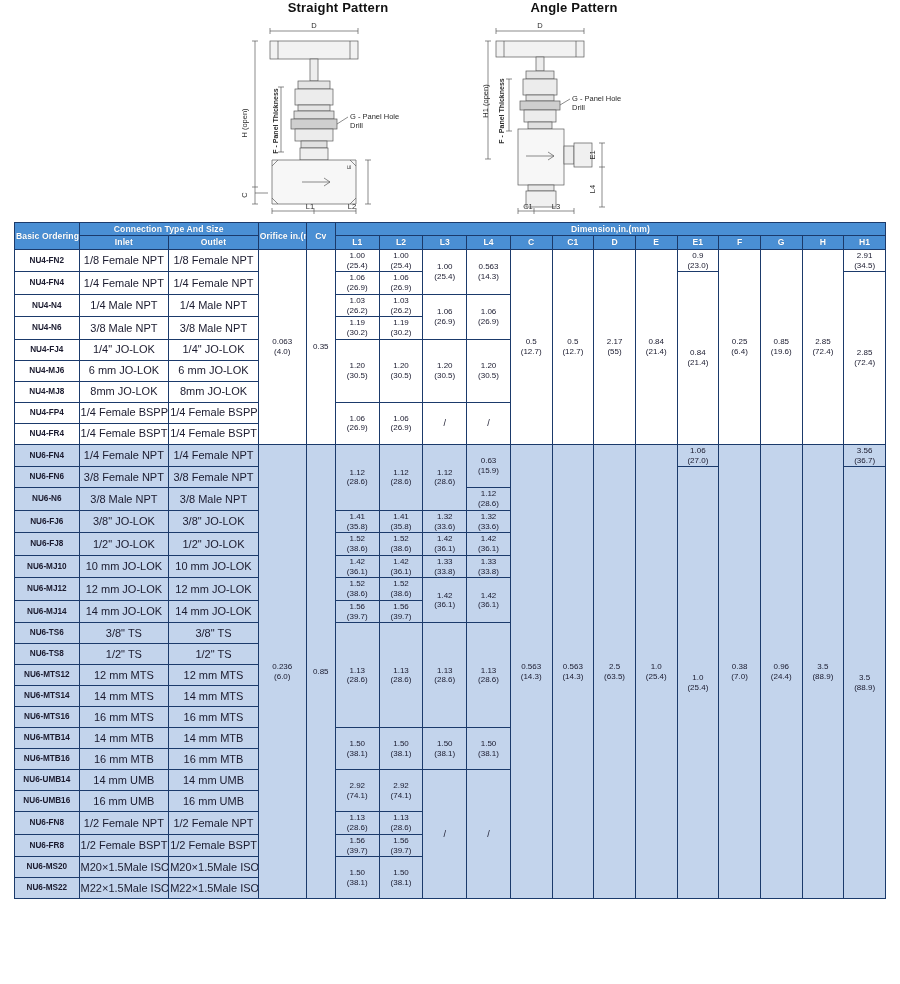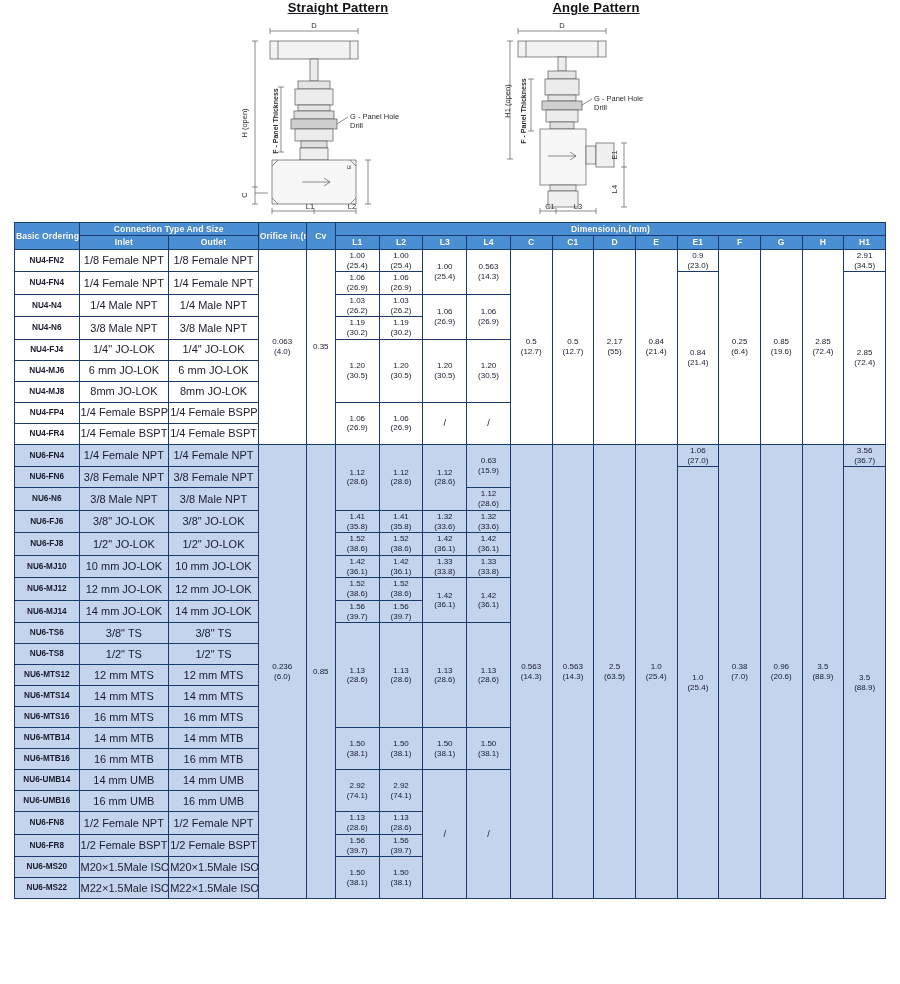--- a/index.html
+++ b/index.html
@@ -15,21 +15,20 @@
 
   
   .diagrams {
     position: relative;
     width: 900px;
     height: 222px;
   }
   .diagram {
     position: absolute;
     top: 0;
-    text-decoration: underline;
   }
   .diagram-title {
     text-align: center;
     font-weight: bold;
     font-size: 13px;
     letter-spacing: .2px;
     color: #111;
     margin-bottom: 4px;
   }
   .svg-wrap { display: block; }
@@ -150,21 +149,21 @@
         <text x="113" y="148" font-size="6" transform="rotate(-90 113 148)" text-anchor="middle">E</text>
         <text x="112" y="100">G - Panel Hole</text>
         <text x="112" y="109">Drill</text>
       </g>
       <text x="9" y="104" font-family="'Liberation Sans', sans-serif" font-size="7.5" fill="#2b2b2b" transform="rotate(-90 9 104)" text-anchor="middle">H (open)</text>
       <text x="9" y="176" font-family="'Liberation Sans', sans-serif" font-size="7.5" fill="#2b2b2b" transform="rotate(-90 9 176)" text-anchor="middle">C</text>
       <text x="40" y="102" font-family="'Liberation Sans', sans-serif" font-size="7" font-weight="bold" fill="#2b2b2b" transform="rotate(-90 40 102)" text-anchor="middle">F - Panel Thickness</text>
     </svg>
   </div>
 
-  <div class="diagram" style="left:496px; width:200px;">
+  <div class="diagram" style="left:474px; width:200px;">
     <div class="diagram-title">Angle Pattern</div>
     <svg class="svg-wrap" width="200" height="196" viewBox="0 0 200 196">
       <g stroke="#5a5a5a" stroke-width="0.7" fill="none">
         <line x1="22" y1="12" x2="110" y2="12"></line>
         <path d="M22 9 L22 15 M110 9 L110 15"></path>
         <rect x="22" y="22" width="88" height="16" fill="#f2f2f2"></rect>
         <line x1="30" y1="22" x2="30" y2="38"></line>
         <line x1="102" y1="22" x2="102" y2="38"></line>
         <rect x="62" y="38" width="8" height="14" fill="#ededed"></rect>
         <rect x="52" y="52" width="28" height="8" fill="#e4e4e4"></rect>
@@ -563,21 +562,21 @@
           </td>
           <td class="num" rowspan="21">
             <span class="val">
               <span class="v1">0.38</span>
               <span class="v2">(7.0)</span>
             </span>
           </td>
           <td class="num" rowspan="21">
             <span class="val">
               <span class="v1">0.96</span>
-              <span class="v2">(20.6)</span>
+              <span class="v2">(24.4)</span>
             </span>
           </td>
           <td class="num" rowspan="21">
             <span class="val">
               <span class="v1">3.5</span>
               <span class="v2">(88.9)</span>
             </span>
           </td>
           <td class="num">
             <span class="val">

